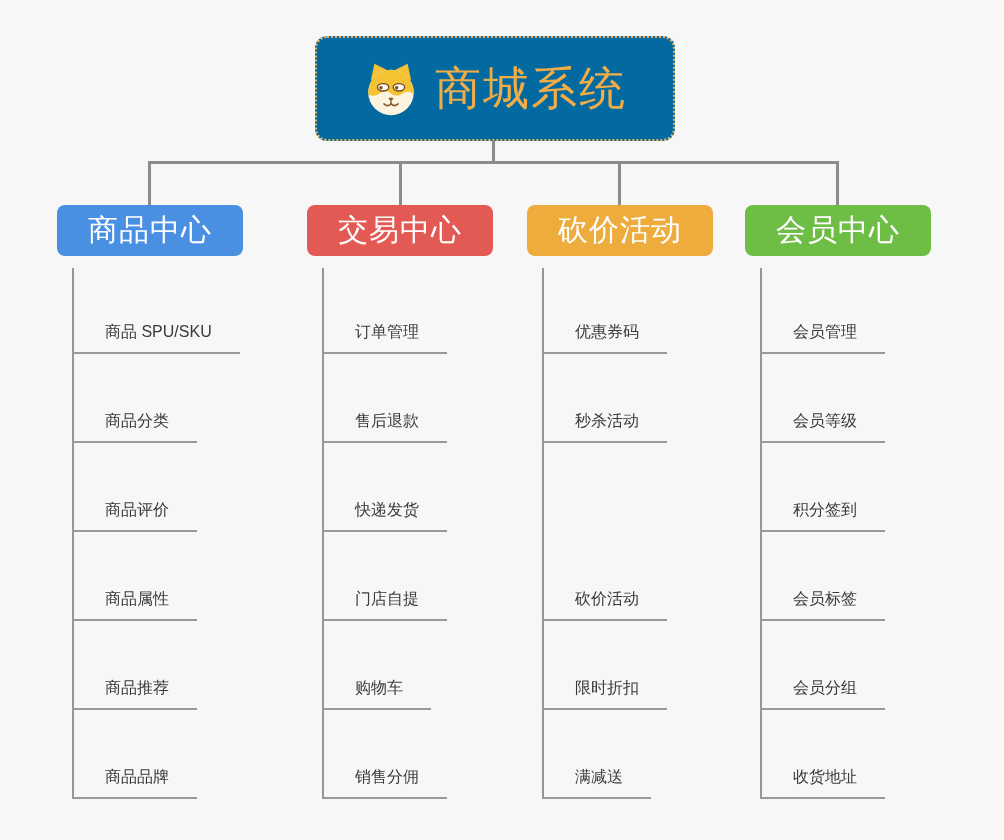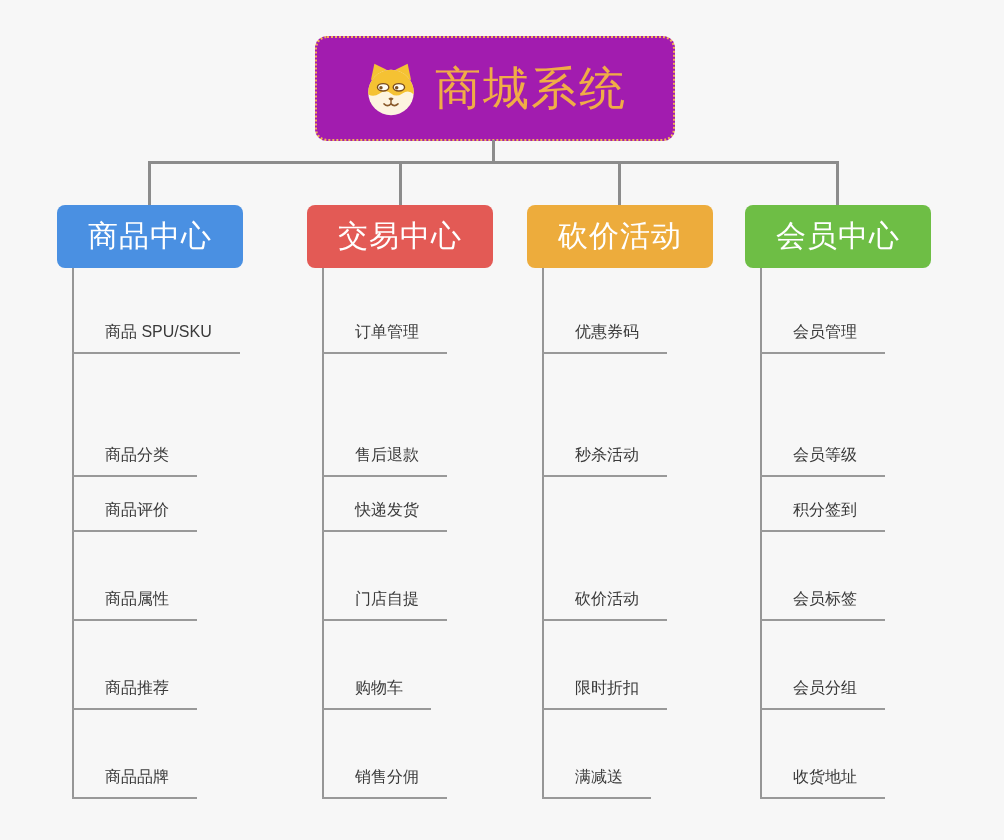--- a/index.html
+++ b/index.html
@@ -9,21 +9,21 @@
     background: #f7f7f7;
     font-family: "Liberation Sans", "DejaVu Sans", sans-serif;
     overflow: hidden;
   }
 
   
   .root-node {
     position: absolute;
     left: 315px; top: 36px;
     width: 360px; height: 105px;
-    background: #a21caf;
+    background: #0369a1;
     border: 2px dotted #f2b255;
     border-radius: 12px;
     display: flex;
     align-items: center;
     justify-content: center;
     gap: 16px;
   }
   .root-title {
     font-size: 46px;
     font-weight: 500;
@@ -50,21 +50,21 @@
     height: 610px;
   }
   .col-1 { left: 57px; }
   .col-2 { left: 307px; }
   .col-3 { left: 527px; }
   .col-4 { left: 745px; }
 
   .hdr {
     position: absolute;
     left: 0; top: 0;
-    width: 186px; height: 63px;
+    width: 186px; height: 51px;
     border-radius: 8px;
     display: flex;
     align-items: center;
     justify-content: center;
     color: #ffffff;
     font-size: 30px;
     letter-spacing: 1px;
     cursor: default;
   }
 
@@ -80,21 +80,21 @@
     left: 15px;
     display: inline-block;
     white-space: nowrap;
     font-size: 16px;
     color: #3a3a3a;
     line-height: 30px;
     padding: 0 28px 5px 33px;
     border-bottom: 2px solid #999999;
   }
   .i0 { top: 112px; }
-  .i1 { top: 201px; margin-top: 34px; }
+  .i1 { top: 201px; }
   .i2 { top: 290px; }
   .i3 { top: 379px; }
   .i4 { top: 468px; }
   .i5 { top: 557px; }
 </style>
 </head>
 <body>
 
 <div class="root-node">
   <svg class="root-icon" viewBox="0 0 64 64" aria-hidden="true">

